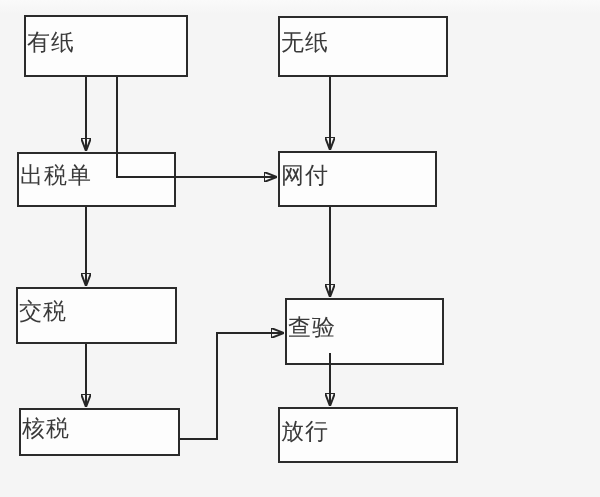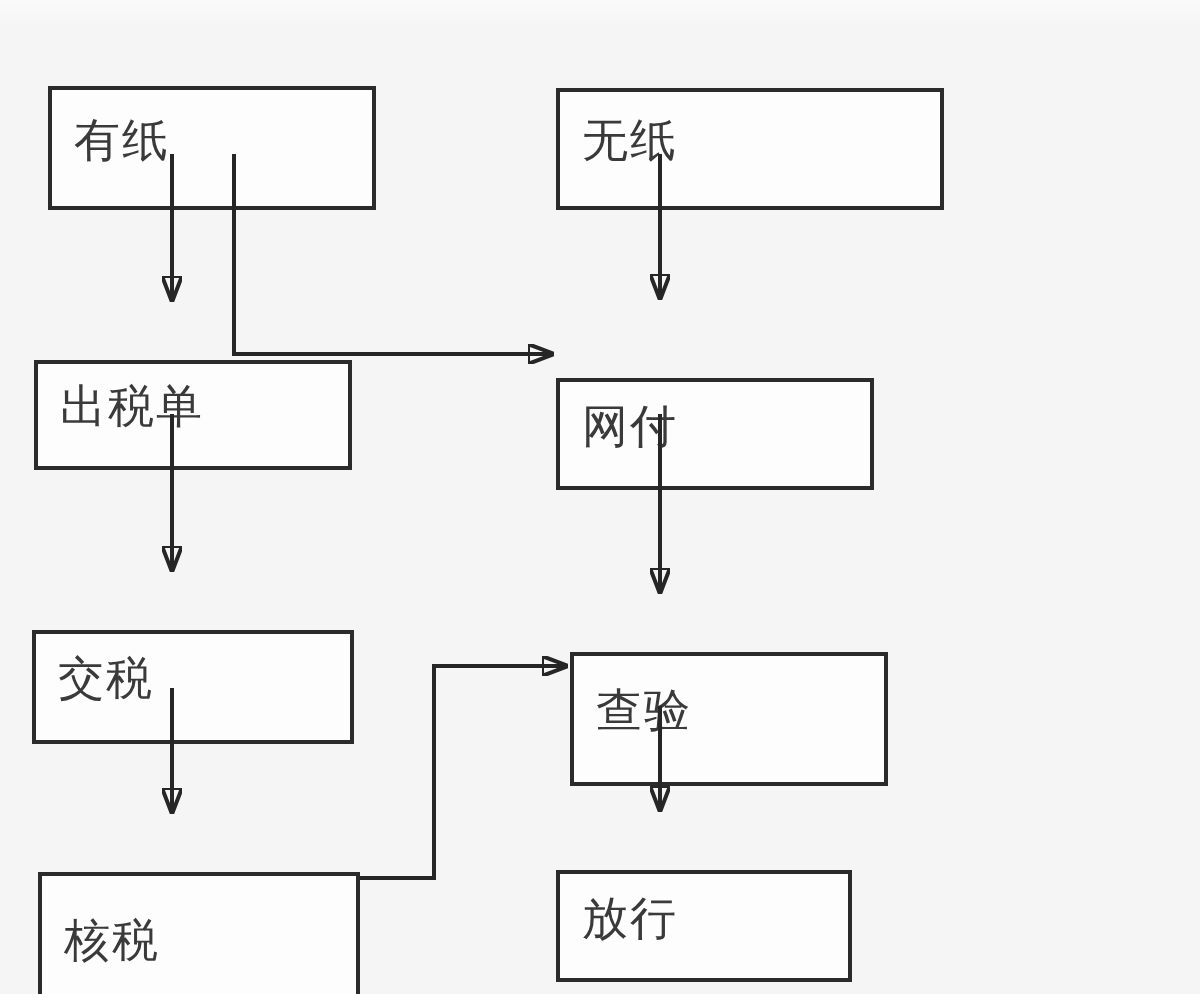--- a/index.html
+++ b/index.html
@@ -17,41 +17,40 @@
     height: 497px;
     background: linear-gradient(180deg, #fafafa 0px, #f5f5f5 14px, #f5f5f5 100%);
   }
   .node {
     position: absolute;
     box-sizing: border-box;
     background: #fdfdfd;
     border: 2px solid #2b2b2b;
     display: flex;
     align-items: center;
-    padding-left: 11px;
-    margin-top: 28px;
+    padding-left: 1px;
   }
   .node .label {
     font-size: 23px;
     line-height: 1;
     color: #3a3a3a;
     letter-spacing: 1px;
     position: relative;
     top: -4px;
     white-space: nowrap;
   }
   
   .n-youzhi     { left: 24px;  top: 15px;  width: 164px; height: 62px; }
-  .n-wuzhi      { left: 278px; top: 16px;  width: 194px; height: 61px; }
+  .n-wuzhi      { left: 278px; top: 16px;  width: 170px; height: 61px; }
   .n-chushuidan { left: 17px;  top: 152px; width: 159px; height: 55px; text-align: right; }
-  .n-wangfu     { left: 278px; top: 161px; width: 159px; height: 56px; }
+  .n-wangfu     { left: 278px; top: 151px; width: 159px; height: 56px; }
   .n-jiaoshui   { left: 16px;  top: 287px; width: 161px; height: 57px; }
   .n-chayan     { left: 285px; top: 298px; width: 159px; height: 67px; }
-  .n-heshui     { left: 19px;  top: 408px; width: 161px; height: 76px; text-align: right; }
-  .n-fangxing   { left: 278px; top: 407px; width: 148px; height: 56px; text-align: right; }
+  .n-heshui     { left: 19px;  top: 408px; width: 161px; height: 48px; text-align: right; }
+  .n-fangxing   { left: 278px; top: 407px; width: 180px; height: 56px; text-align: right; }
   svg.edges {
     position: absolute;
     left: 0; top: 0;
     width: 600px;
     height: 497px;
     pointer-events: none;
   }
   svg.edges path, svg.edges polyline {
     fill: none;
     stroke: #262626;

